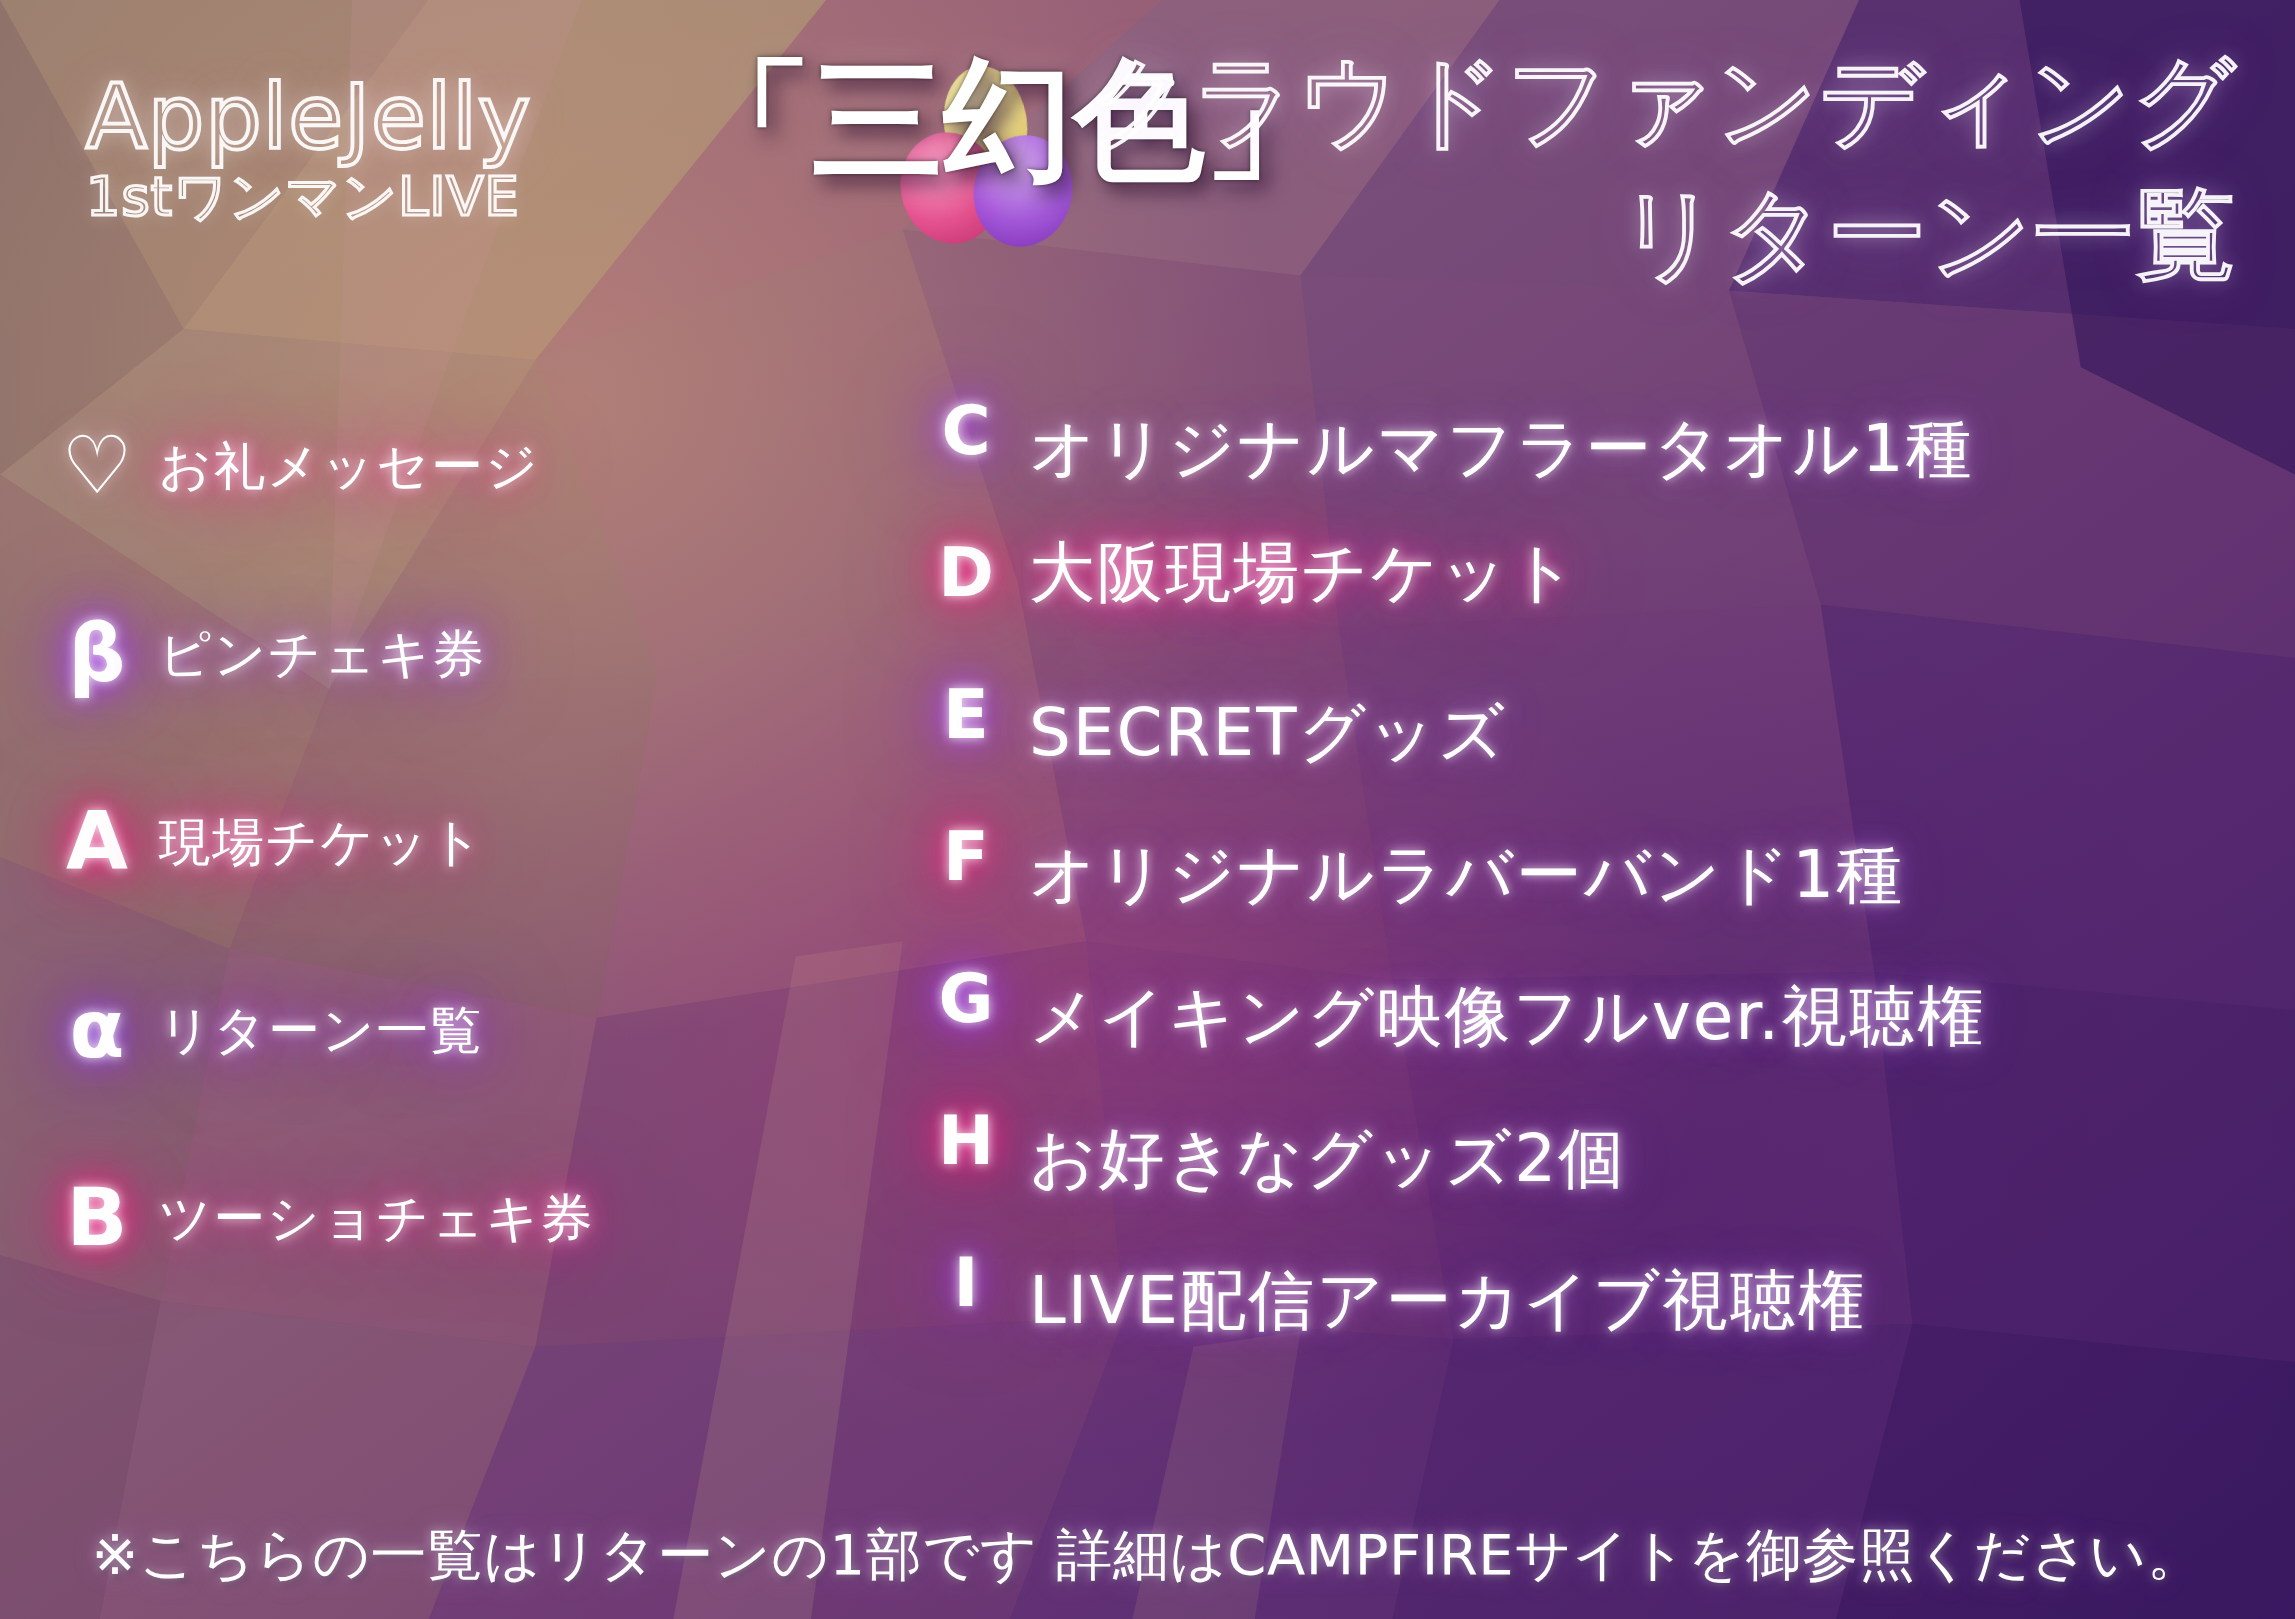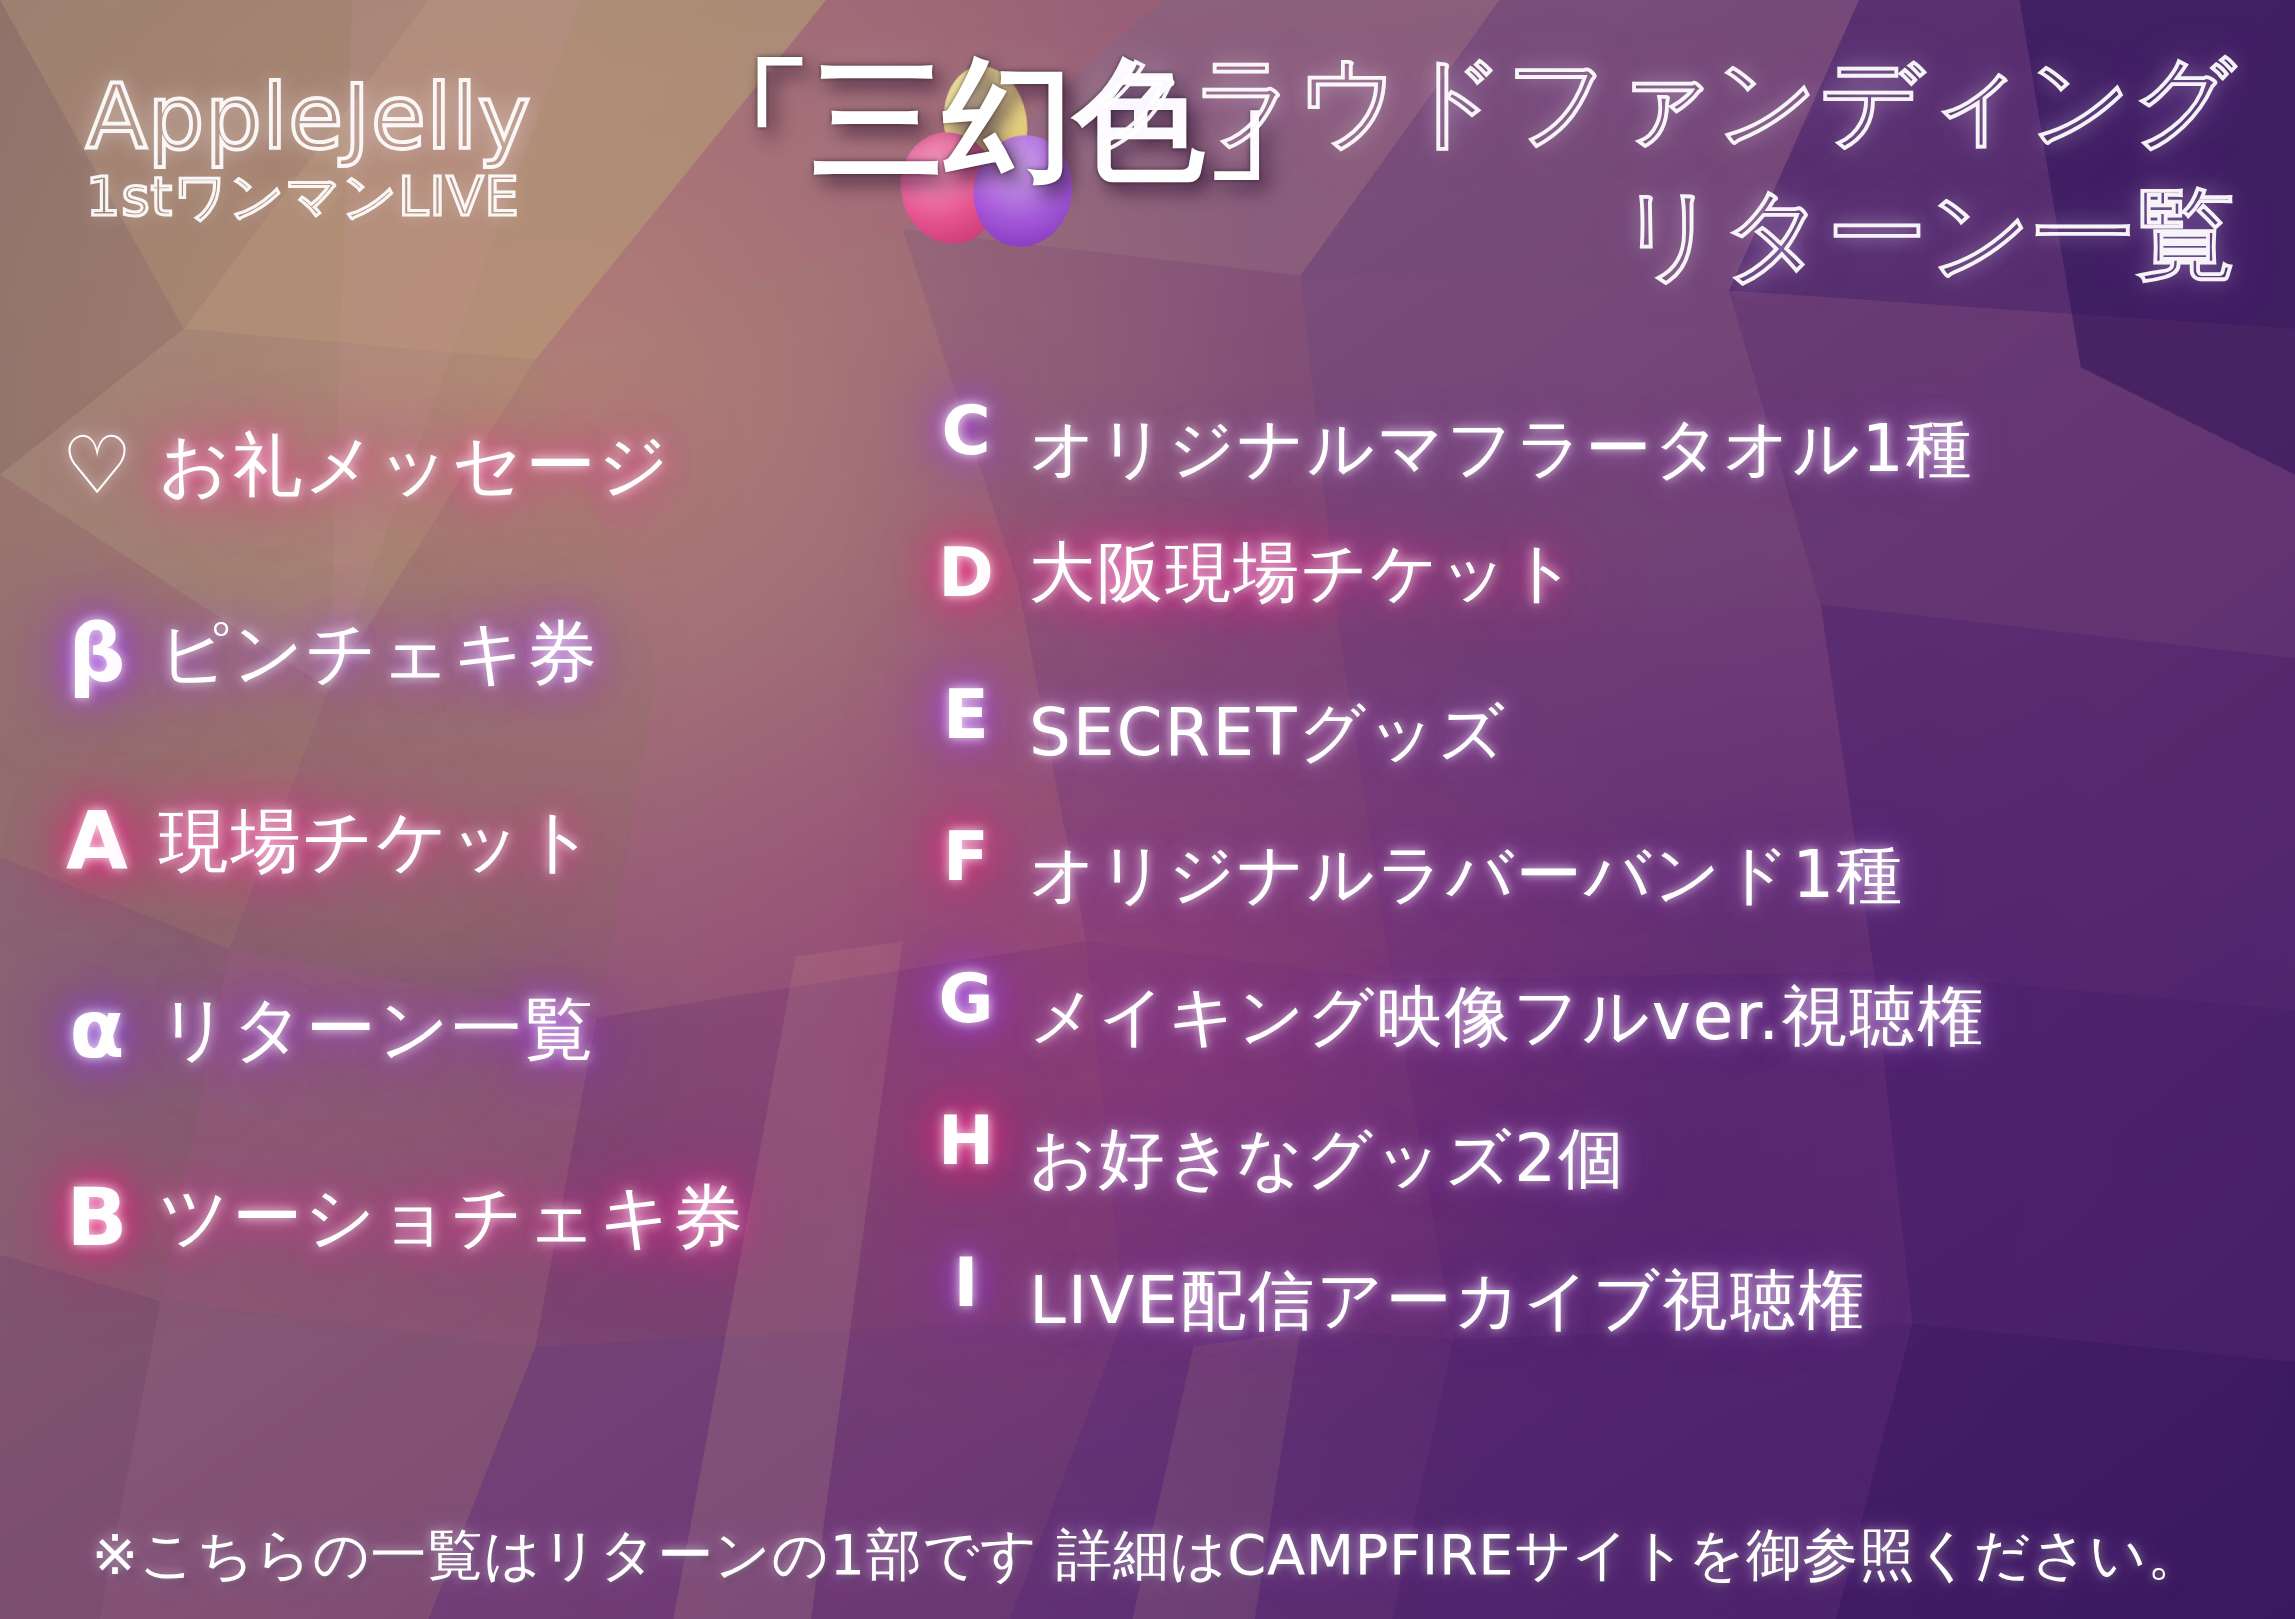--- a/index.html
+++ b/index.html
@@ -152,21 +152,21 @@
     width:80px;font-size:67px;line-height:1;
     margin-right:23px;
   }
   .row-label{
     flex:0 0 auto;
     color:#ffffff;
     font-weight:400;
     letter-spacing:.03em;
     line-height:1;
   }
-  #col-left .row-label{font-size:70px;font-family:Liberation Serif, serif;}
+  #col-left .row-label{font-size:52px;}
   #col-right .row-label{font-size:66px;}
 
   
   .glow-pink{
     text-shadow:0 0 12.2px rgba(255,255,255,.85),0 0 29px #ff3fa4,0 0 60px #ff2192,0 0 92px rgba(255,20,140,.55);
   }
   .glow-magenta{
     text-shadow:0 0 12.2px rgba(255,255,255,.85),0 0 31px #ff2b8f,0 0 61px #e31075,0 0 92px rgba(227,16,117,.55);
   }
   .glow-violet{

